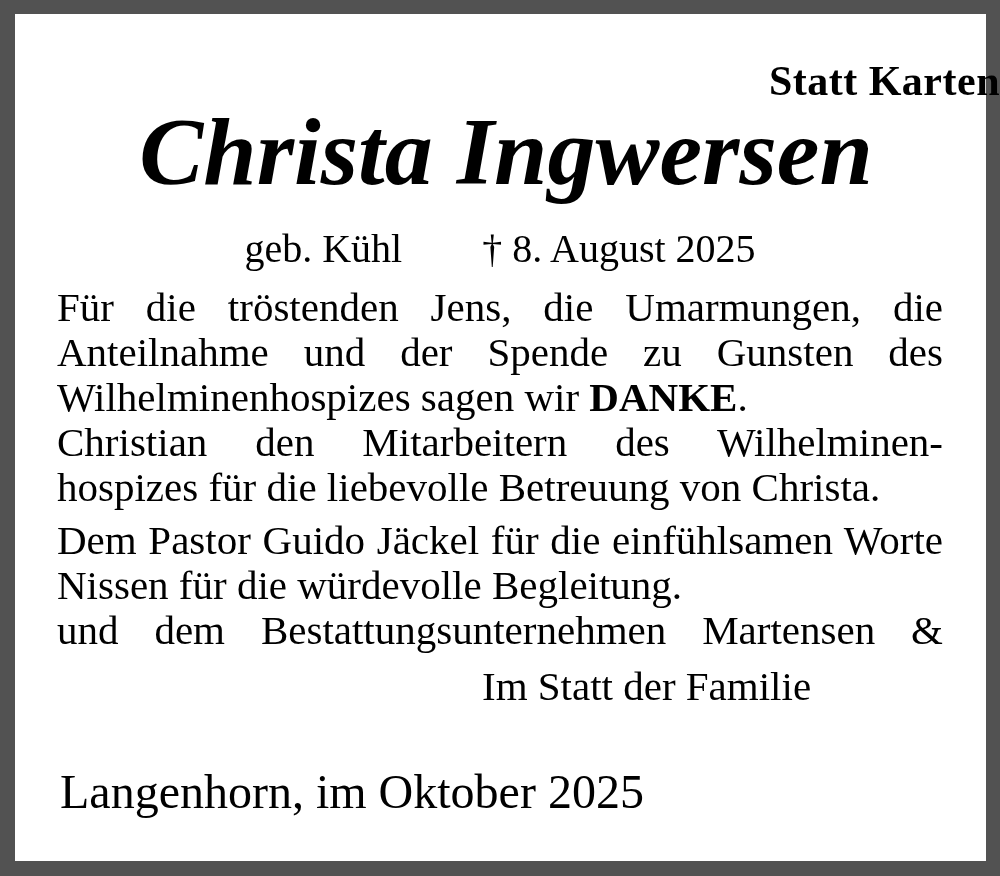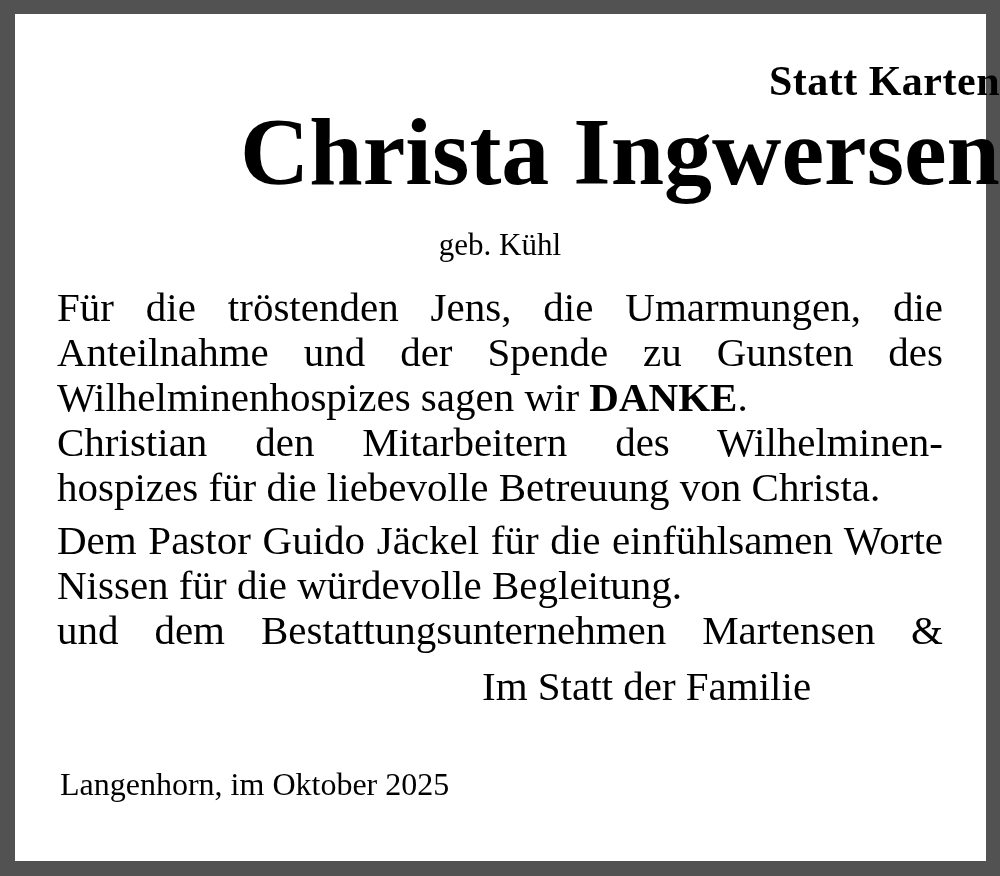--- a/index.html
+++ b/index.html
@@ -38,35 +38,36 @@
     font-size: 42px;
     line-height: 1;
     font-weight: bold;
     letter-spacing: 0.5px;
   }
   .deceased-name {
     position: absolute;
     left: 12px;
     right: 0;
     top: 104px;
-    text-align: right;
+    text-align: center;
     font-size: 96px;
     line-height: 1;
     font-weight: bold;
+    font-style: italic;
   }
   .sub-row {
     position: absolute;
     left: 0;
     right: 0;
     top: 229px;
     display: flex;
     justify-content: center;
     align-items: flex-start;
     gap: 80px;
-    font-size: 31px;
+    font-size: 40px;
     line-height: 1;
   }
   .death-date-group {
     white-space: nowrap;
   }
   .body-block {
     position: absolute;
     left: 57px;
     width: 886px;
     top: 285px;
@@ -93,39 +94,40 @@
     line-height: 48px;
     white-space: nowrap;
   }
   .closing-block .family-signature {
     font-weight: bold;
   }
   .place-date {
     position: absolute;
     left: 60px;
     top: 768px;
-    font-size: 32px;
+    font-size: 48px;
     line-height: 1;
     white-space: nowrap;
   }
   b { font-weight: bold; }
 </style>
 </head>
 <body>
 
 <div class="frame">
   <div class="paper"></div>
 </div>
 
 <div class="pre-title">Statt Karten</div>
 
 <div class="deceased-name">Christa Ingwersen</div>
 
 <div class="sub-row">
   <span class="birth-name">geb. Kühl</span>
+  <span class="death-date-group"><span>†</span>&nbsp;<span>8. August 2025</span></span>
 </div>
 
 <div class="body-block">
   <div class="bl j">Für die tröstenden Jens, die Umarmungen, die</div>
   <div class="bl j">Anteilnahme und der Spende zu Gunsten des</div>
   <div class="bl"><span>Wilhelminenhospizes sagen wir </span><b>DANKE</b><span>.</span></div>
   <div class="bl j">Christian den Mitarbeitern des Wilhelminen-</div>
   <div class="bl">hospizes für die liebevolle Betreuung von Christa.</div>
   <div class="bl j para-gap">Dem Pastor Guido Jäckel für die einfühlsamen Worte</div>
   <div class="bl">Nissen für die würdevolle Begleitung.</div>

